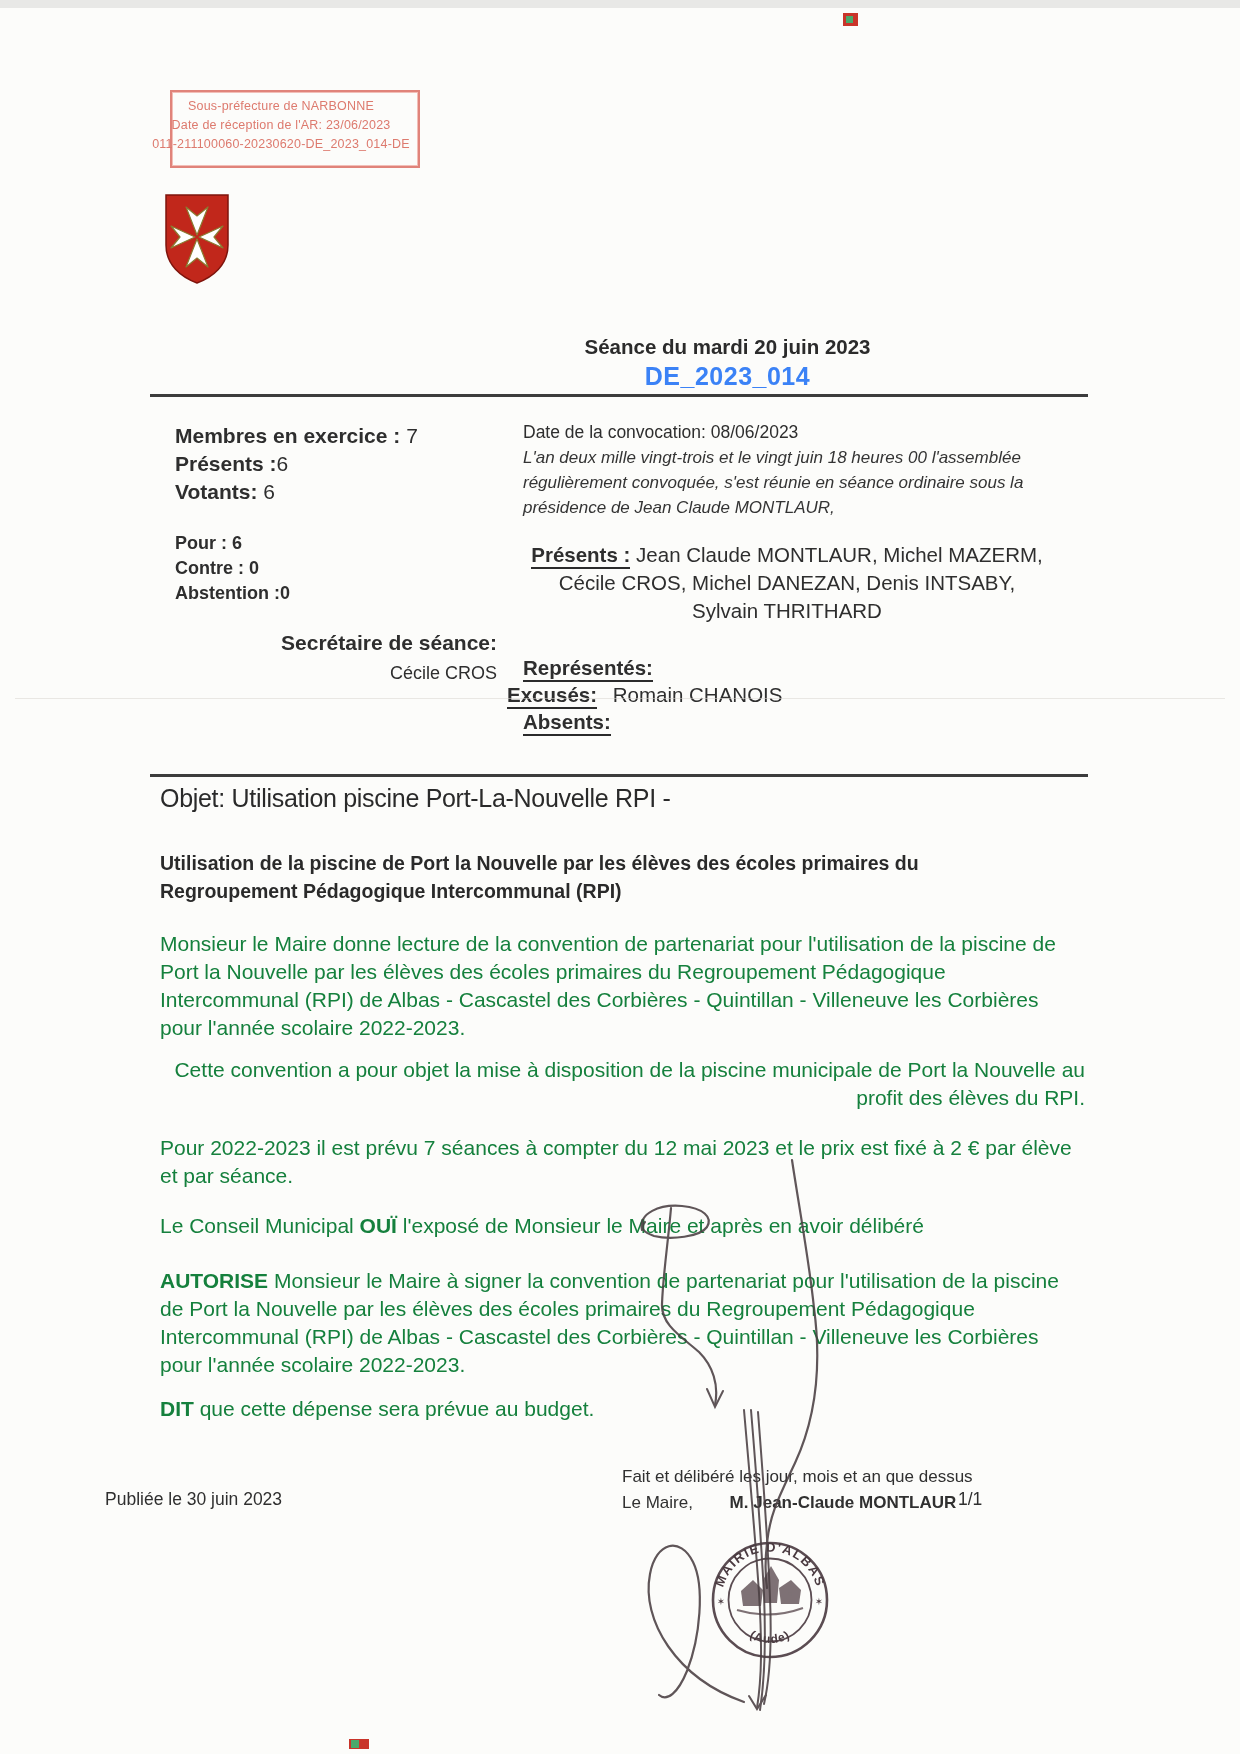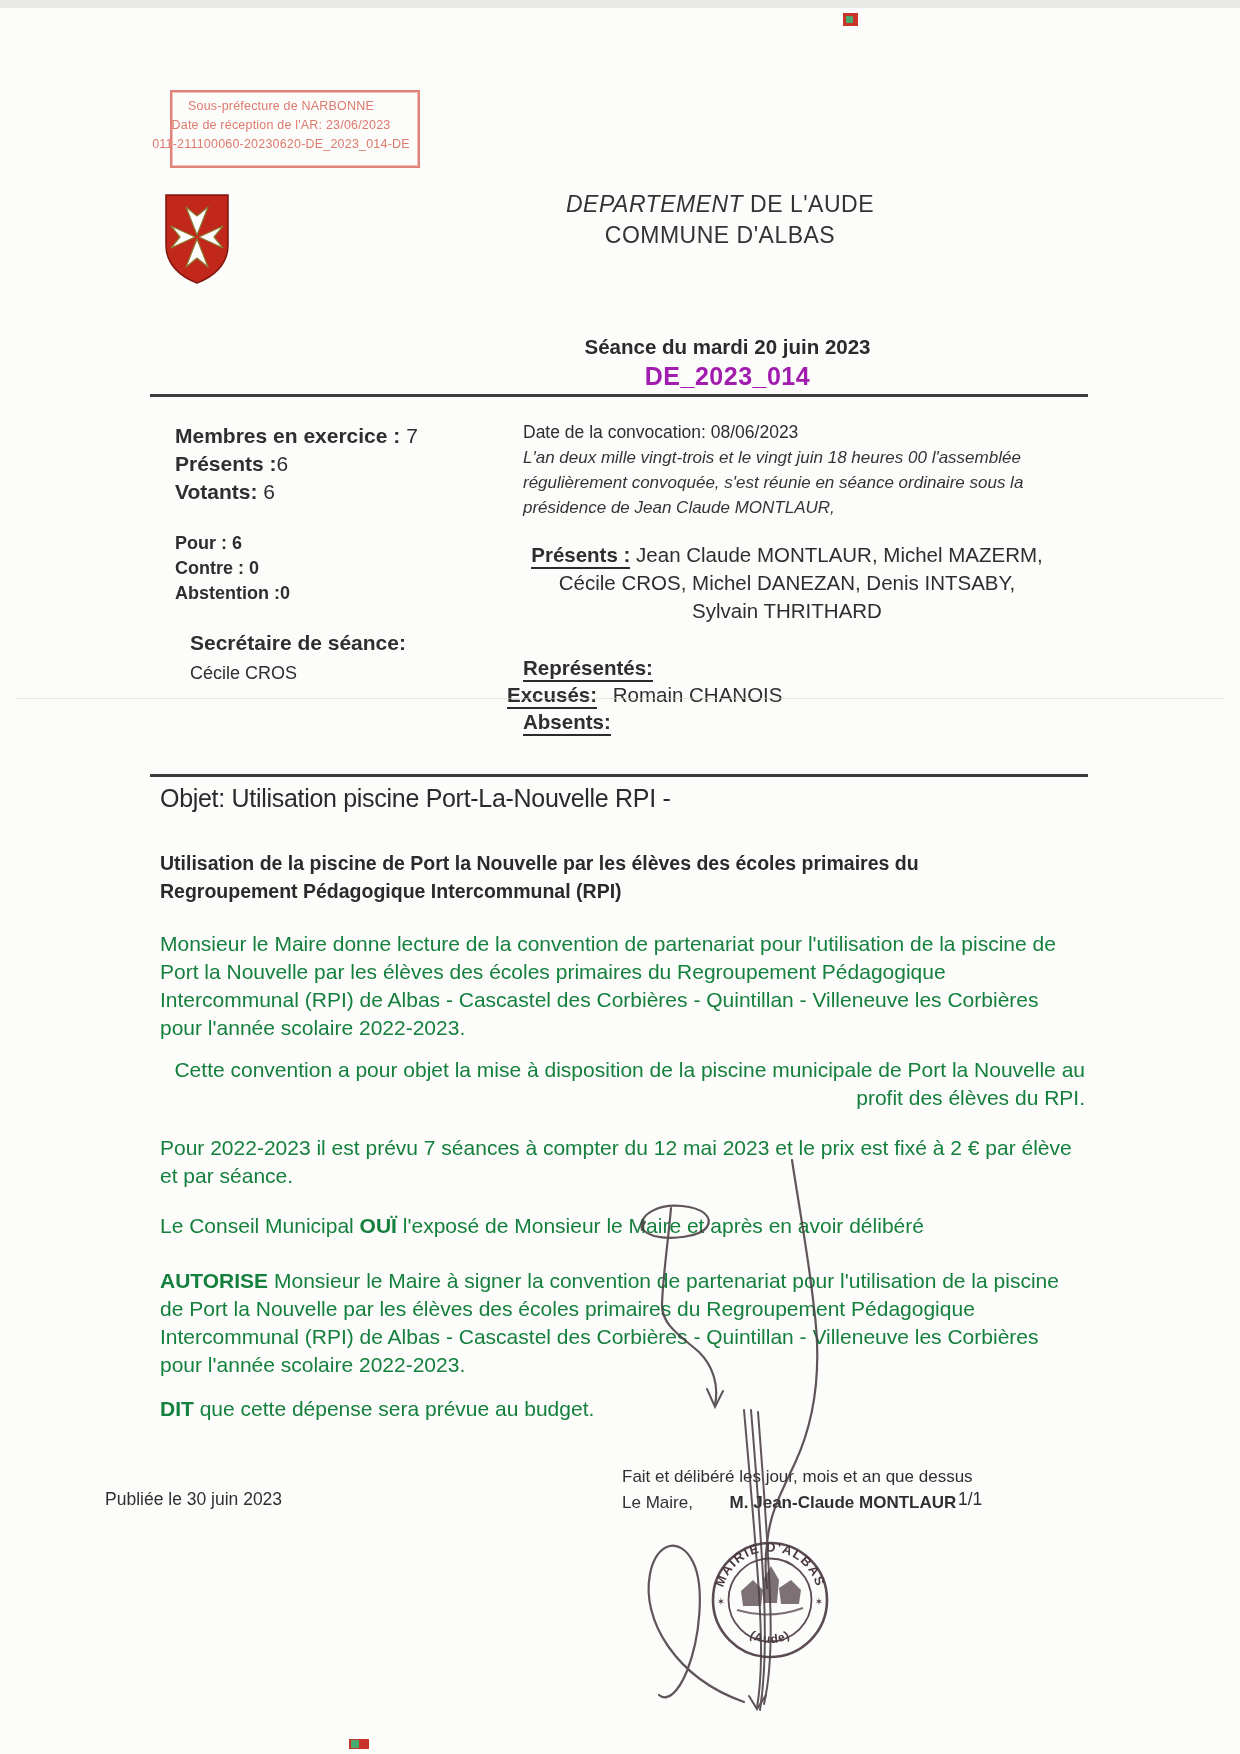--- a/index.html
+++ b/index.html
@@ -9,21 +9,21 @@
     font-family:"Liberation Sans",sans-serif;color:#2e2e2e;
   }
   .abs{position:absolute;}
   
   .stampBox{border:2px solid #e0837a;box-shadow:inset 0 0 0 1px #f2beb7;}
   .stampText{color:#dd7a6e;font-size:12.5px;line-height:19px;text-align:center;letter-spacing:.2px;}
   
   .deptLine{font-size:23px;letter-spacing:.5px;color:#333;}
   .deptItal{font-style:italic;}
   .sessionTitle{font-size:20.5px;font-weight:bold;color:#2b2b2b;}
-  .sessionRef{font-size:25px;font-weight:bold;color:#a21caf;margin-top:3px;letter-spacing:.5px;}
+  .sessionRef{font-size:25px;font-weight:bold;color:#3b82f6;margin-top:3px;letter-spacing:.5px;}
   .rule{background:#3c3c3c;height:3px;}
   .faintRule{border-top:1px solid #d8d5cf;opacity:.55;}
   
   .metaBig{font-size:21px;line-height:28px;}
   .metaBig b{font-weight:bold;}
   .metaSmall{font-size:18px;line-height:25px;font-weight:bold;}
   .metaName{font-size:18px;}
   
   .convDate{font-size:17.5px;}
   .preamble{font-size:17px;font-style:italic;line-height:25px;color:#343434;}
@@ -62,42 +62,38 @@
   <svg class="abs" style="left:163px;top:185px;" width="68" height="92" viewBox="0 0 68 92">
     <path d="M 3 2 H 65 V 52 C 65 72 50 84 34 90 C 18 84 3 72 3 52 Z" fill="#c1271b" stroke="#7e140c" stroke-width="1.5"></path>
     <g fill="#ffffff" stroke="#8a7a30" stroke-width="1.2" stroke-linejoin="round">
       <path d="M 34 42 L 23 14 L 34 23 L 45 14 Z"></path>
       <path d="M 34 46 L 23 74 L 34 65 L 45 74 Z"></path>
       <path d="M 32 44 L 8 33 L 17 44 L 8 55 Z"></path>
       <path d="M 36 44 L 60 33 L 51 44 L 60 55 Z"></path>
     </g>
   </svg>
 
-  <div class="abs" style="left:440px;top:183px;width:560px;text-align:center;">
-    <div class="deptLine"><span class="deptItal">DEPARTEMENT</span><span> DE L'AUDE</span></div>
-    <div class="deptLine" style="margin-top:4px;">COMMUNE D'ALBAS</div>
-  </div>
 
   <div class="abs" style="left:460px;top:327px;width:535px;text-align:center;">
     <div class="sessionTitle">Séance du mardi 20 juin 2023</div>
     <div class="sessionRef">DE_2023_014</div>
   </div>
   <div class="abs rule" style="left:150px;top:386px;width:938px;"></div>
 
   <div class="abs metaBig" style="left:175px;top:414px;width:340px;">
     <div><b>Membres en exercice :</b> <span>7</span></div>
     <div><b>Présents :</b><span>6</span></div>
     <div><b>Votants:</b> <span>6</span></div>
   </div>
   <div class="abs metaSmall" style="left:175px;top:523px;width:300px;">
     <div>Pour : 6</div>
     <div>Contre : 0</div>
     <div>Abstention :0</div>
   </div>
-  <div class="abs" style="left:190px;top:621px;width:340px;">
+  <div class="abs" style="left:157px;top:621px;width:340px;text-align:right;">
     <div class="metaBig" style="font-weight:bold;">Secrétaire de séance:</div>
     <div class="metaName" style="margin-top:6px;">Cécile CROS</div>
   </div>
 
   <div class="abs convDate" style="left:523px;top:414px;width:560px;">Date de la convocation: 08/06/2023</div>
   <div class="abs preamble" style="left:523px;top:437px;width:548px;">L'an deux mille vingt-trois et le vingt juin 18 heures 00 l'assemblée régulièrement convoquée, s'est réunie en séance ordinaire sous la présidence de Jean Claude MONTLAUR,</div>
 
   <div class="abs rcBlock" style="left:523px;top:533px;width:528px;">
     <span class="ulab">Présents :</span>
     <span>Jean Claude MONTLAUR, Michel MAZERM, Cécile CROS, Michel DANEZAN, Denis INTSABY, Sylvain THRITHARD</span>

